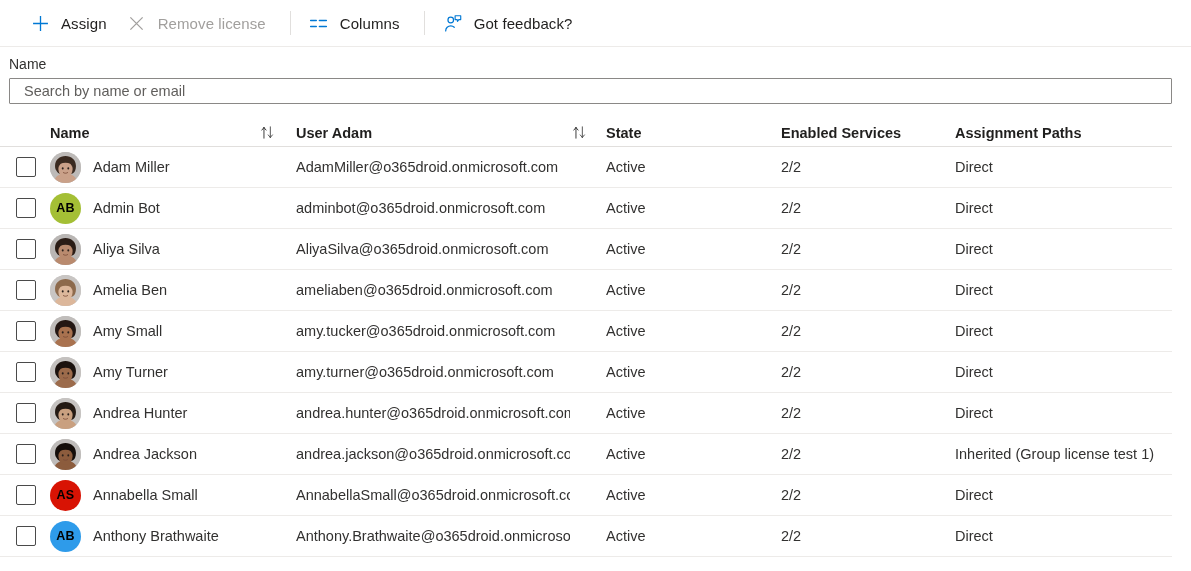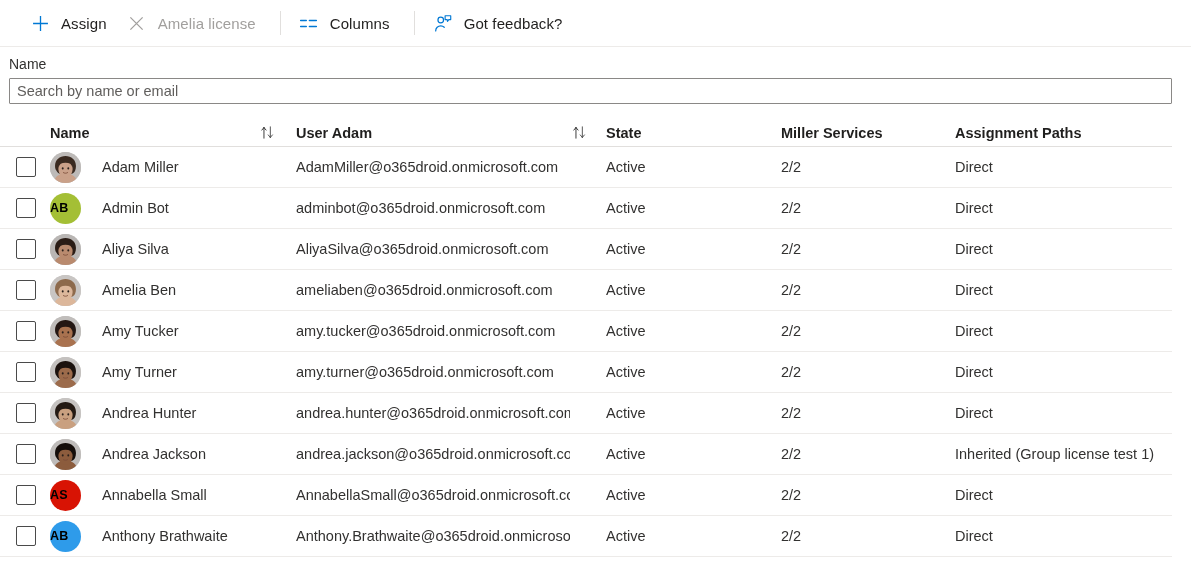--- a/index.html
+++ b/index.html
@@ -54,21 +54,21 @@
     color: #323130;
     margin-bottom: 6px;
     display: block;
   }
   #search-input {
     display: block;
     width: 1163px;
     height: 26px;
     border: 1px solid #8a8886;
     border-radius: 1px;
-    padding: 0 7px;
+    padding: 0 14px;
     font-family: "Liberation Sans", sans-serif;
     font-size: 14.5px;
     color: #201f1e;
     background: #fff;
     outline: none;
   }
   #search-input::placeholder { color: #605e5c; opacity: 1; }
 
   
   #table { margin-top: 10px; width: 1172px; }
@@ -116,26 +116,26 @@
     border-radius: 2px;
     background: #fff;
     cursor: pointer;
   }
 
   
   .avatar {
     width: 31px; height: 31px;
     border-radius: 50%;
     flex: 0 0 31px;
-    margin-right: 21px;
+    margin-right: 12px;
     overflow: hidden;
     position: relative;
     display: flex;
     align-items: center;
-    justify-content: flex-start;
+    justify-content: center;
   }
   .avatar .initials {
     font-size: 12.5px;
     font-weight: bold;
     color: #000;
     letter-spacing: .3px;
     z-index: 2;
   }
   .avatar.photo { background: #c9c6c4; }
   .avatar svg { position: absolute; inset: 0; width: 100%; height: 100%; }
@@ -154,21 +154,21 @@
         </svg>
       </span>
       <span class="tb-label">Assign</span>
     </div>
     <div class="tb-cmd disabled">
       <span class="tb-ico">
         <svg viewBox="0 0 24 24" width="21" height="21" fill="none">
           <path d="M5 5l14 14M19 5L5 19" stroke="#a19f9d" stroke-width="1.5"></path>
         </svg>
       </span>
-      <span class="tb-label">Amelia license</span>
+      <span class="tb-label">Remove license</span>
     </div>
     <div class="tb-sep"></div>
     <div class="tb-cmd">
       <span class="tb-ico">
         <svg viewBox="0 0 24 24" width="21" height="21" fill="none">
           <path d="M3 8.5h6.5M13 8.5h8M3 15.5h6.5M13 15.5h8" stroke="#0078d4" stroke-width="1.6" stroke-linecap="round"></path>
         </svg>
       </span>
       <span class="tb-label">Columns</span>
     </div>
@@ -201,21 +201,21 @@
         </svg>
       </div>
       <div class="c-user hcell">User Adam</div>
       <div class="c-sort2 sort-ico">
         <svg viewBox="0 0 24 24" width="19" height="17" fill="none">
           <path d="M7 20V5M7 5L4 8.6M7 5l3 3.6" stroke="#2b2b2b" stroke-width="1.3" stroke-linecap="round" stroke-linejoin="round"></path>
           <path d="M16 4v15M16 19l-3-3.6M16 19l3-3.6" stroke="#4a4a4a" stroke-width="1.3" stroke-linecap="round" stroke-linejoin="round"></path>
         </svg>
       </div>
       <div class="c-state hcell">State</div>
-      <div class="c-svc hcell">Miller Services</div>
+      <div class="c-svc hcell">Enabled Services</div>
       <div class="c-path hcell">Assignment Paths</div>
     </div>
   <div id="tbody">
       <div class="row">
         <div class="c-check">
           <div class="cbx"></div>
         </div>
         <div class="c-name">
           <div class="avatar photo">
             <svg viewBox="0 0 40 40">
@@ -333,21 +333,21 @@
               <rect width="40" height="40" fill="#c0bdbb"></rect>
               <ellipse cx="20" cy="40" rx="15" ry="13" fill="#a9724f"></ellipse>
               <path d="M6.5 18c0-8.2 6-13 13.5-13S33.5 9.8 33.5 18c0 2.4-.4 4.5-1.1 6.2-1 2.4-3 4-6 4h-12c-3 0-5-1.6-6-4C6.9 22.5 6.5 20.4 6.5 18z" fill="#241713"></path>
               <ellipse cx="20" cy="22" rx="9.2" ry="11.2" fill="#a9724f"></ellipse>
               <path d="M10.8 17c0-6.1 4.2-9.6 9.2-9.6s9.2 3.5 9.2 9.6c0 1.1-.2 2-.5 2.6-.6-3.6-3.5-5.6-8.7-5.6-5.2 0-8.1 2-8.7 5.6-.3-.6-.5-1.5-.5-2.6z" fill="#241713"></path>
               <ellipse cx="16.4" cy="21.2" rx="1.25" ry="1.5" fill="#2b211c"></ellipse>
               <ellipse cx="23.6" cy="21.2" rx="1.25" ry="1.5" fill="#2b211c"></ellipse>
               <path d="M17.3 26.6c1.7 1.1 3.7 1.1 5.4 0" stroke="#7d4e3a" stroke-width="1.1" fill="none" stroke-linecap="round"></path>
             </svg>
           </div>
-          <span class="name-txt">Amy Tucker</span>
+          <span class="name-txt">Amy Small</span>
         </div>
         <div class="c-sort"></div>
         <div class="c-user">
           <span class="cell-txt">amy.tucker@o365droid.onmicrosoft.com</span>
         </div>
         <div class="c-sort2"></div>
         <div class="c-state"><span class="cell-txt">Active</span></div>
         <div class="c-svc"><span class="cell-txt">2/2</span></div>
         <div class="c-path">
           <span class="cell-txt">Direct</span>

